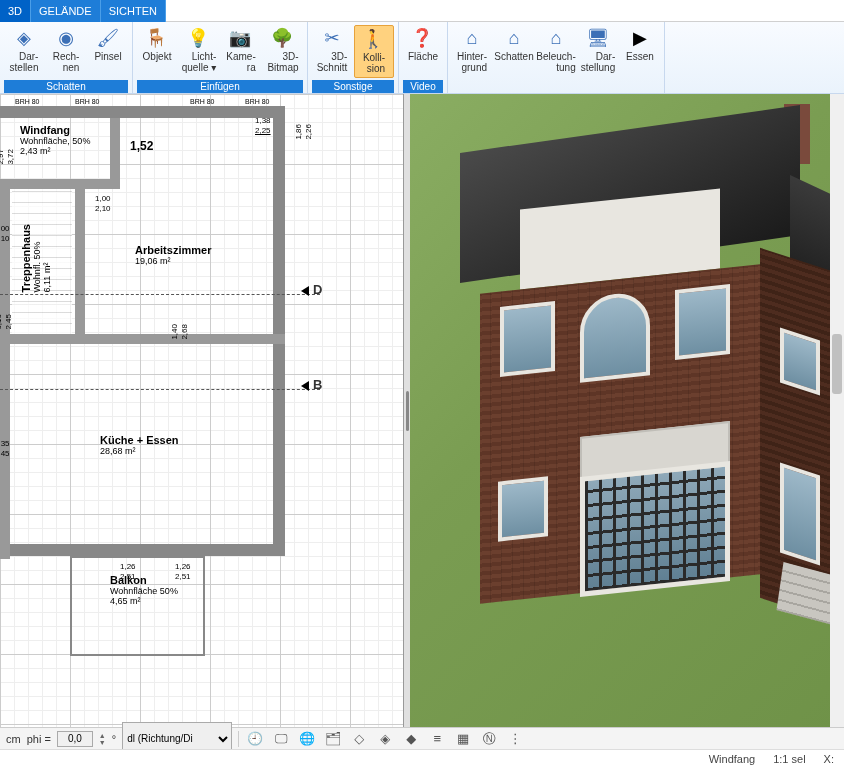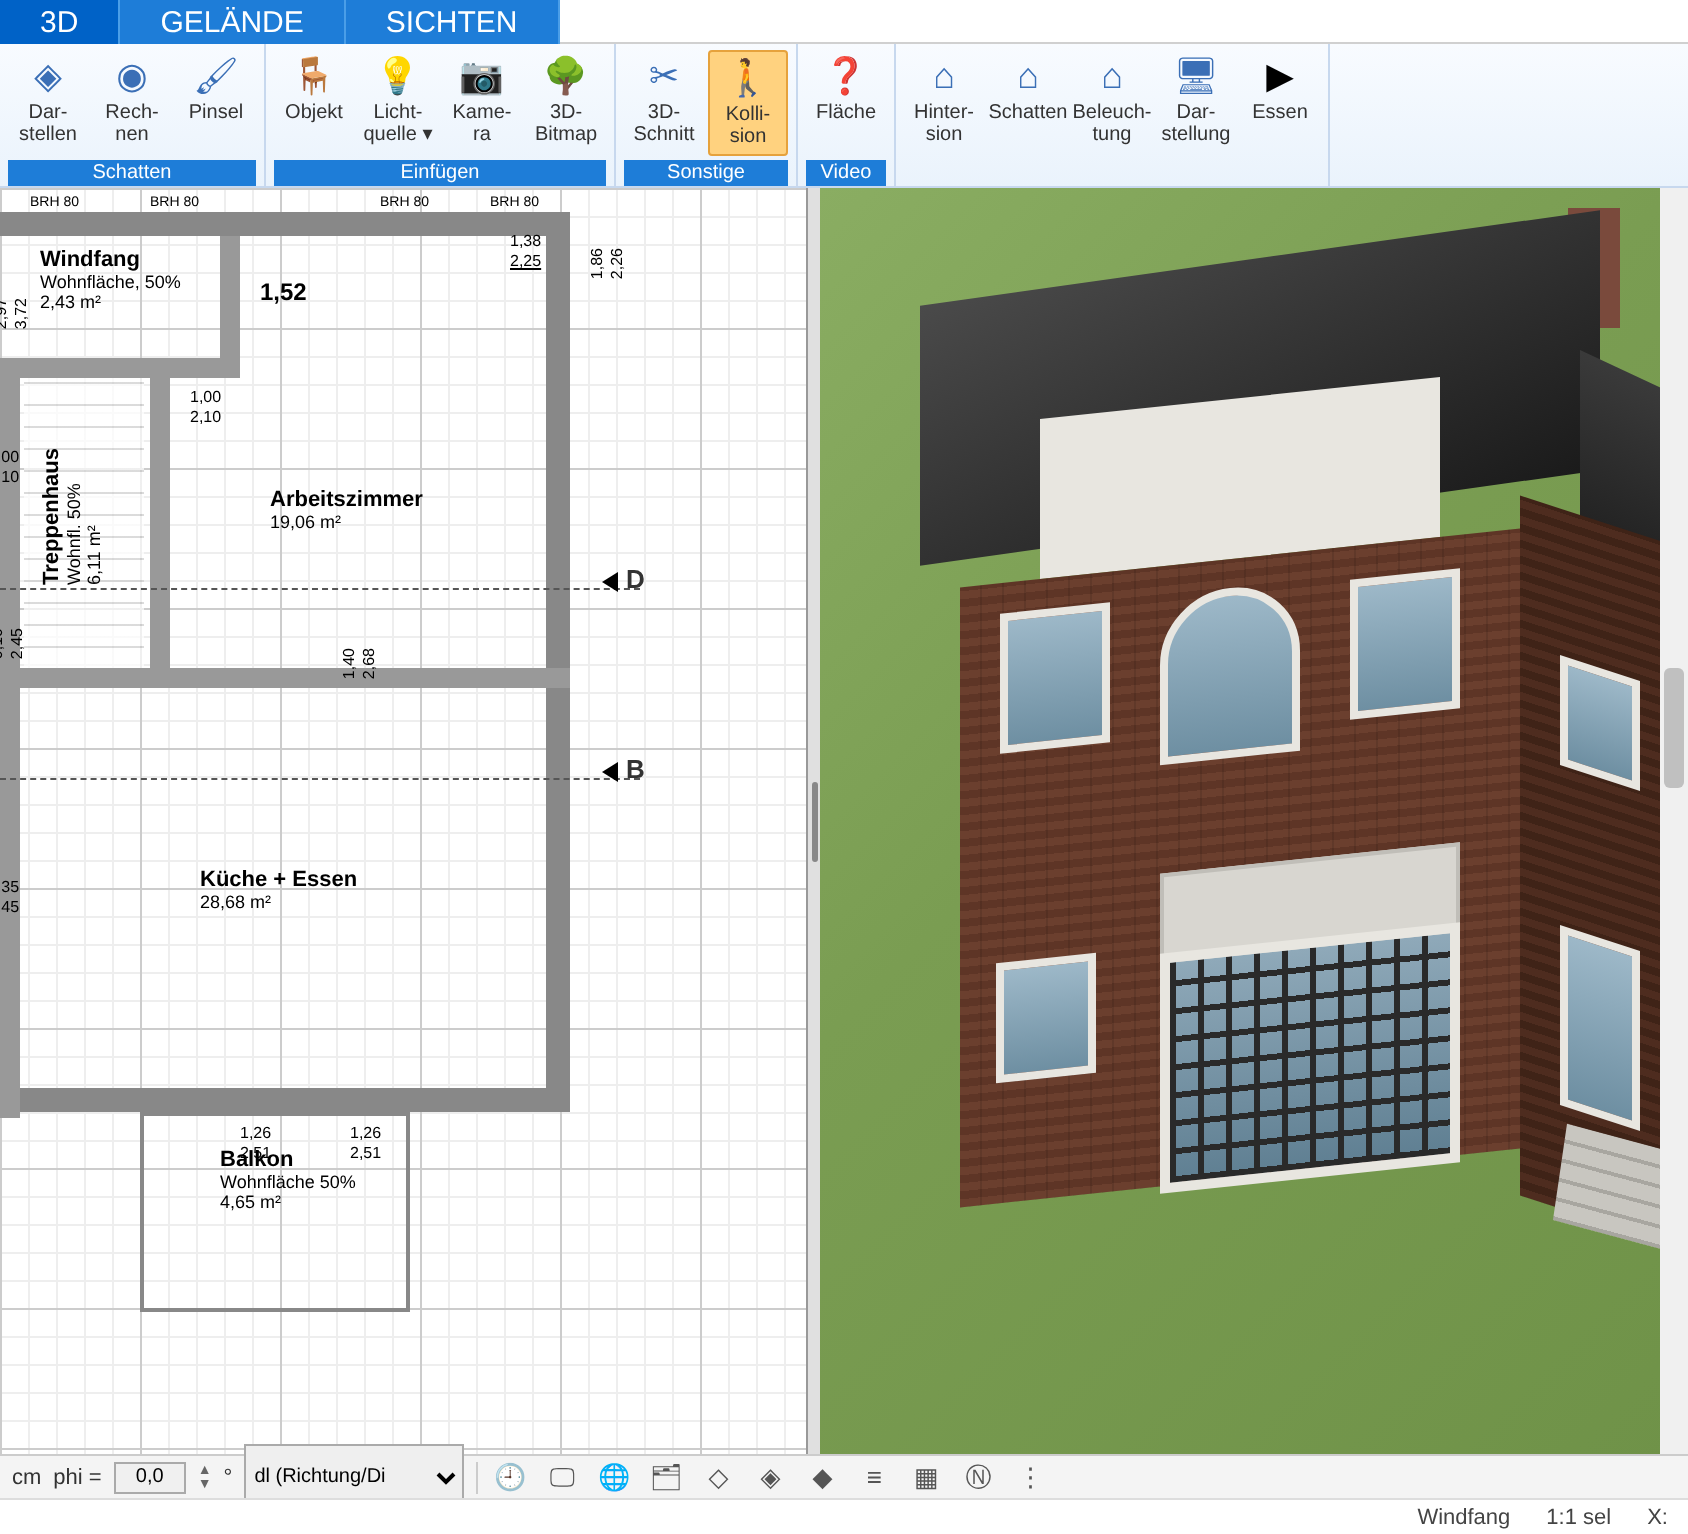--- a/index.html
+++ b/index.html
@@ -1,32 +1,32 @@
 <!DOCTYPE html>
 <html><head>
 <meta charset="utf-8">
 <style>
   * { margin: 0; padding: 0; box-sizing: border-box; }
   body { font-family: "Segoe UI", Tahoma, sans-serif; font-size: 11px; color: #333; background: #fff; width: 844px; height: 767px; overflow: hidden; position: relative; }
 
   
   .tab-strip { display: flex; height: 22px; background: #fff; }
-  .tab { padding: 3px 20px; font-size: 15px; color: #fff; background: #1e7dd8; cursor: pointer; border-right: 1px solid #4a9ee8; display:flex; align-items:center; }
+  .tab { padding: 3px 8px; font-size: 11px; color: #fff; background: #1e7dd8; cursor: pointer; border-right: 1px solid #4a9ee8; display:flex; align-items:center; }
   .tab.active { background: #0062c7; }
   .tab:not(.active) { background: #1e7dd8; }
   .tab-fill { flex: 1; background: #fff; border-bottom:1px solid #d0d0d0; }
 
   
   .ribbon { display: flex; background: linear-gradient(#f8fbff,#eaf3fc); border-bottom: 1px solid #c7d8ee; height: 72px; }
   .ribbon-group { display: flex; flex-direction: column; border-right: 1px solid #c7d8ee; padding: 3px 4px 0; }
   .ribbon-group-buttons { display: flex; flex: 1; gap: 2px; }
   .ribbon-btn { display: flex; flex-direction: column; align-items: center; justify-content: flex-start; width: 40px; padding: 2px 1px; cursor: pointer; border-radius: 2px; }
   .ribbon-btn.selected { background: #ffd27f; border: 1px solid #e6a23c; }
   .ribbon-btn .icon { width: 22px; height: 22px; margin-bottom: 2px; display:flex; align-items:center; justify-content:center; font-size:18px; color:#3b6fb6; }
-  .ribbon-btn .lbl { font-size: 10px; line-height: 11px; text-align: center; color: #333; white-space: pre-line; }
+  .ribbon-btn .lbl { font-size: 10px; line-height: 11px; text-align: right; color: #333; white-space: pre-line; }
   .ribbon-group-title { background: #1e7dd8; color: #fff; font-size: 10px; text-align: center; padding: 1px 4px; margin-top: 2px; }
 
   
   .workspace { position: absolute; top: 94px; bottom: 40px; left: 0; right: 0; display: flex; }
   .pane { position: relative; background: #fff; }
   .pane-left { flex: 0 0 404px; border-right: 1px solid #999; overflow:hidden; }
   .pane-right { flex: 1; background: #7fa557; }
   .splitter { width: 6px; background: #e0e0e0; cursor: col-resize; display:flex; align-items:center; justify-content:center; }
   .splitter::after { content:""; width:3px; height:40px; background:#888; border-radius:2px; }
 
@@ -161,21 +161,21 @@
         </div>
     </div>
     <div class="ribbon-group-title">Video</div>
   </div>
 
   <div class="ribbon-group">
     <div class="ribbon-group-buttons">
       <div class="ribbon-btn">
           <span class="icon">⌂</span>
           <span class="lbl">Hinter-
-sion</span>
+grund</span>
         </div>
       <div class="ribbon-btn">
           <span class="icon">⌂</span>
           <span class="lbl">Schatten</span>
         </div>
       <div class="ribbon-btn">
           <span class="icon">⌂</span>
           <span class="lbl">Beleuch-
 tung</span>
         </div>

